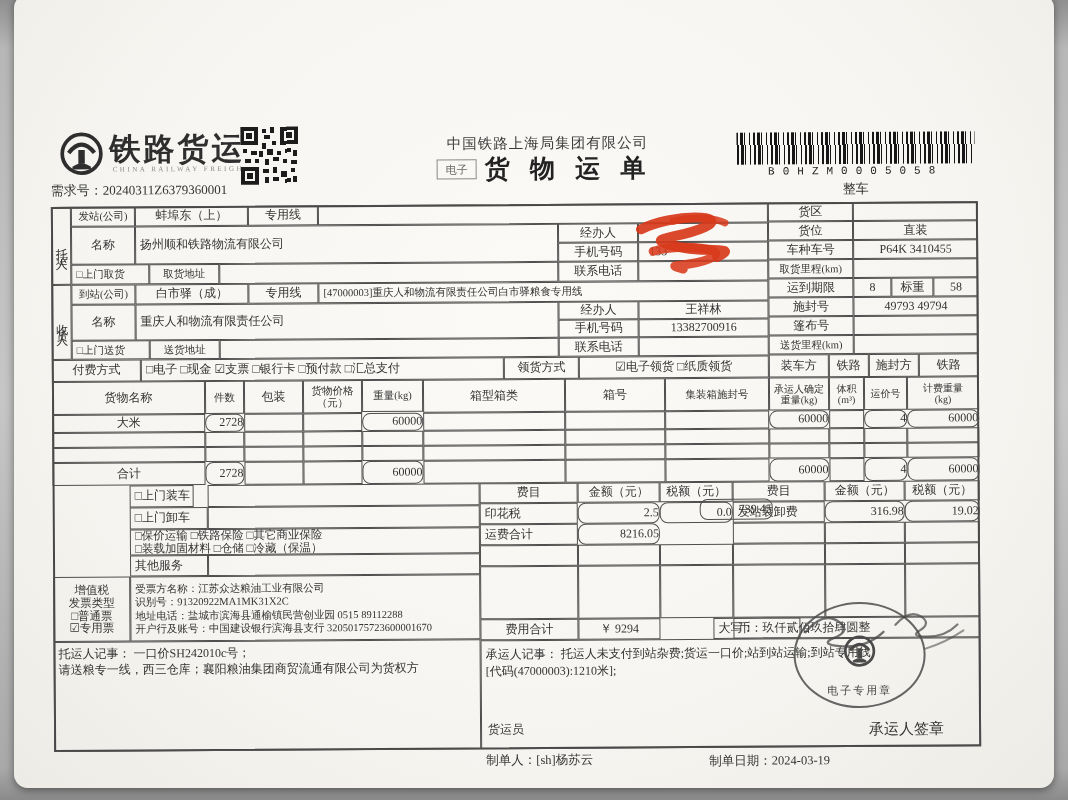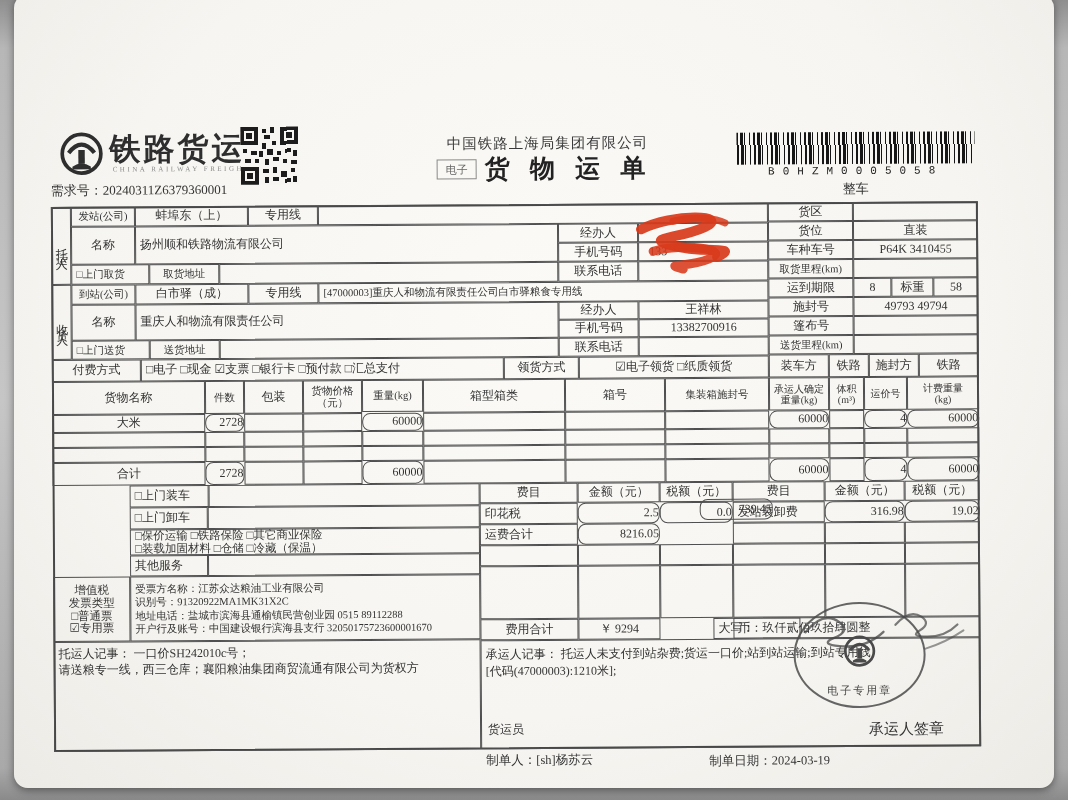--- a/index.html
+++ b/index.html
@@ -240,21 +240,21 @@
   <div class="c" style="left:289px;top:466px;width:59px;height:23px;"></div>
   <div class="c right" style="left:348px;top:466px;width:61px;height:23px;">60000</div>
   <div class="c" style="left:409px;top:466px;width:142px;height:23px;"></div>
   <div class="c" style="left:551px;top:466px;width:100px;height:23px;"></div>
   <div class="c" style="left:651px;top:466px;width:104px;height:23px;"></div>
   <div class="c right" style="left:755px;top:466px;width:60px;height:23px;">60000</div>
   <div class="c" style="left:815px;top:466px;width:35px;height:23px;"></div>
   <div class="c right" style="left:850px;top:466px;width:43px;height:23px;">4</div>
   <div class="c right" style="left:893px;top:466px;width:72px;height:23px;">60000</div>
 
-  <div class="c left" style="left:115px;top:489px;width:80px;height:22px;">□上门装车</div>
+  <div class="c left" style="left:115px;top:489px;width:64px;height:22px;">□上门装车</div>
   <div class="c" style="left:193px;top:489px;width:272px;height:22px;"></div>
   <div class="c left" style="left:115px;top:511px;width:78px;height:22px;text-align:right;">□上门卸车</div>
   <div class="c" style="left:193px;top:511px;width:272px;height:22px;"></div>
   <div class="c left" style="left:115px;top:533px;width:350px;height:26px;flex-direction:column;align-items:flex-start;justify-content:center;">
     <span style="font-size:11.5px;">□保价运输  □铁路保险  □其它商业保险</span>
     <span style="font-size:11.5px;">□装载加固材料  □仓储  □冷藏（保温）</span>
   </div>
   <div class="c left" style="left:115px;top:559px;width:78px;height:21px;">其他服务</div>
   <div class="c" style="left:193px;top:559px;width:272px;height:21px;"></div>
 

